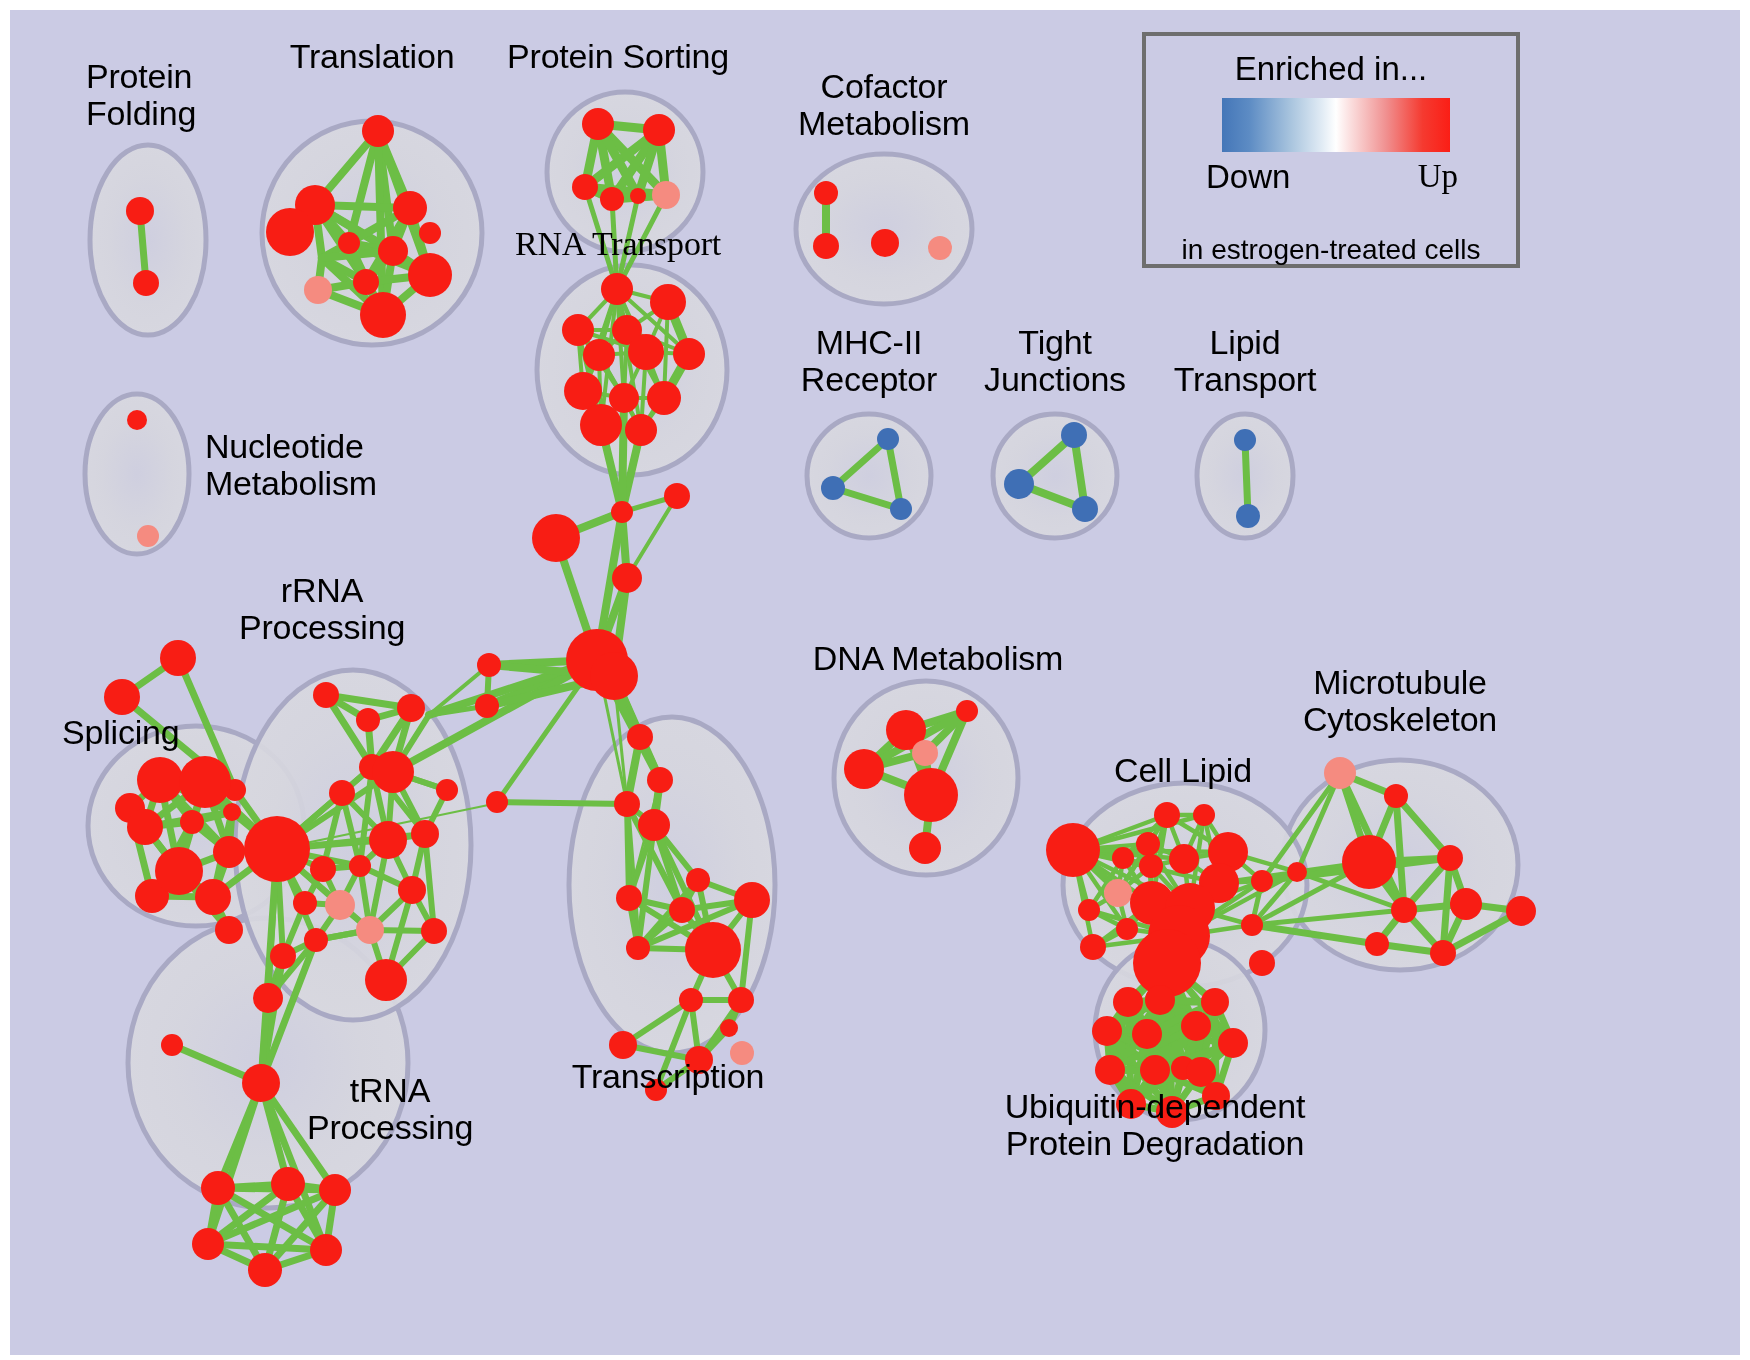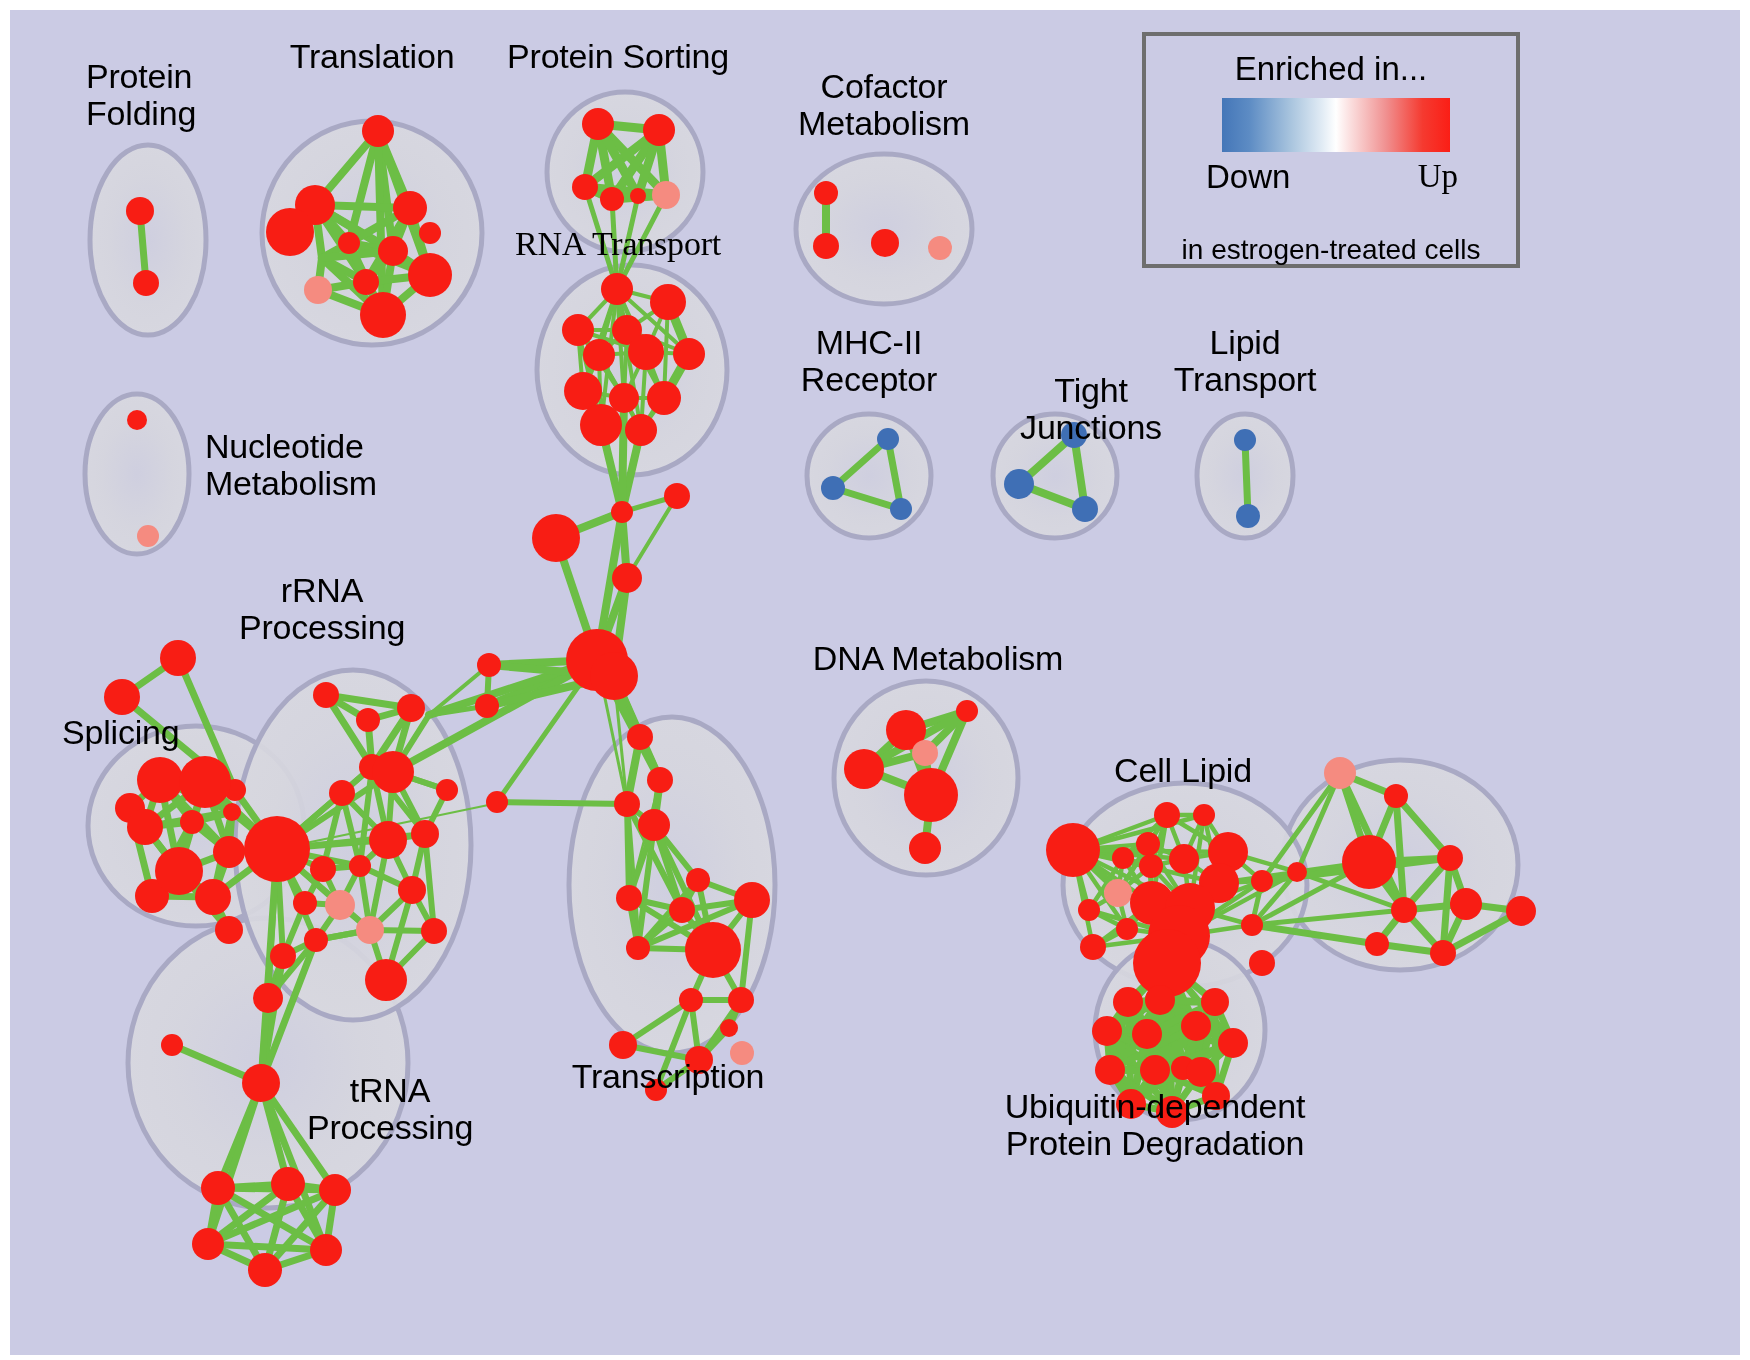--- a/index.html
+++ b/index.html
@@ -847,28 +847,30 @@
 Folding</div>
   <div class="cluster-label cl-center" style="left:372px;top:38px;">Translation</div>
   <div class="cluster-label cl-center" style="left:618px;top:38px;">Protein Sorting</div>
   <div class="cluster-label cl-center" style="left:884px;top:68px;">Cofactor
 Metabolism</div>
   <div class="cluster-label cl-center" style="left:618px;top:226px;font-family:Liberation Serif, serif;">RNA Transport</div>
   <div class="cluster-label cl-left" style="left:205px;top:428px;">Nucleotide
 Metabolism</div>
   <div class="cluster-label cl-center" style="left:869px;top:324px;">MHC-II
 Receptor</div>
-  <div class="cluster-label cl-center" style="left:1091px;top:324px;margin-top:48px;">Tight
+  <div class="cluster-label cl-center" style="left:1055px;top:324px;">Tight
 Junctions</div>
   <div class="cluster-label cl-center" style="left:1245px;top:324px;">Lipid
 Transport</div>
   <div class="cluster-label cl-center" style="left:322px;top:572px;">rRNA
 Processing</div>
   <div class="cluster-label cl-left" style="left:62px;top:714px;">Splicing</div>
   <div class="cluster-label cl-center" style="left:938px;top:632px;margin-top:8px;">DNA Metabolism</div>
+  <div class="cluster-label cl-center" style="left:1400px;top:664px;">Microtubule
+Cytoskeleton</div>
   <div class="cluster-label cl-center" style="left:1183px;top:752px;">Cell Lipid</div>
   <div class="cluster-label cl-center" style="left:668px;top:1058px;">Transcription</div>
   <div class="cluster-label cl-center" style="left:390px;top:1072px;">tRNA
 Processing</div>
   <div class="cluster-label cl-center" style="left:1155px;top:1088px;">Ubiquitin-dependent
 Protein Degradation</div>
 
   <div id="legend">
     <div id="legend-title">Enriched in...</div>
     <div id="legend-gradient"></div>

